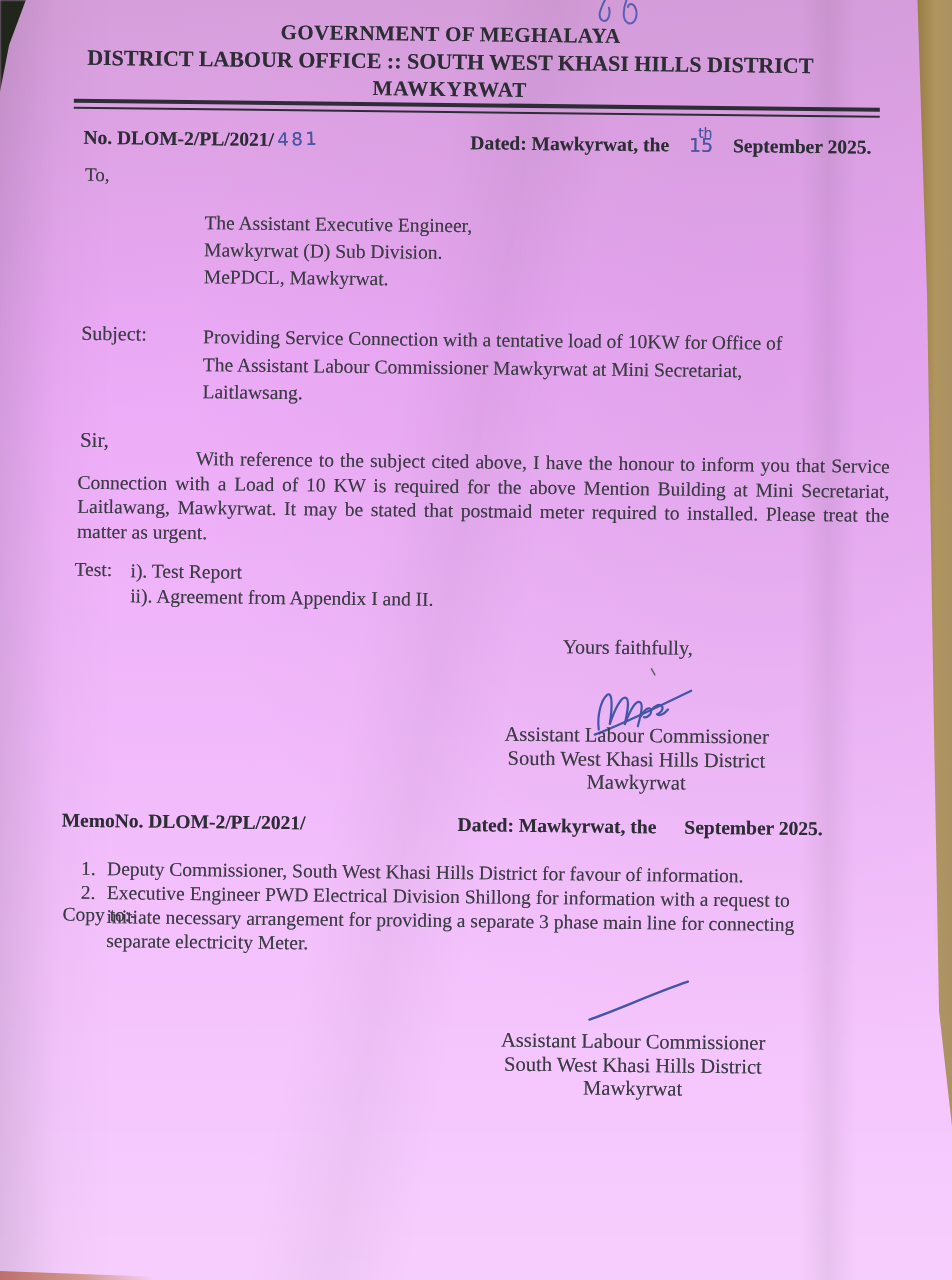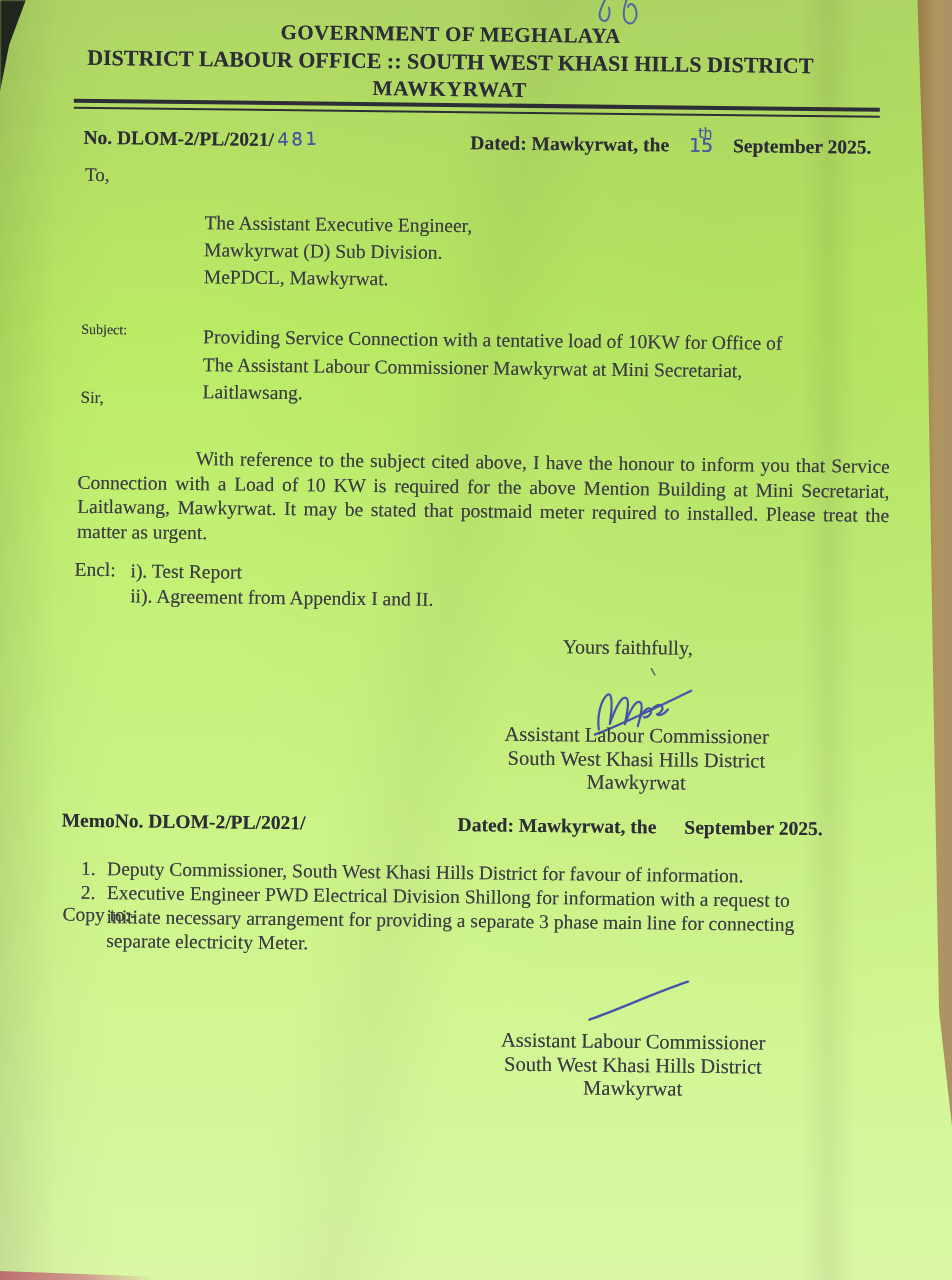--- a/index.html
+++ b/index.html
@@ -1,18 +1,18 @@
 <!DOCTYPE html>
 <html><head>
 <meta charset="utf-8">
 <style>
   html,body { margin:0; padding:0; background:#d8d4cc; }
   .scene {
     position:relative; width:952px; height:1280px; overflow:hidden;
-    background:#bef264;
+    background:#f0abfc;
     font-family:"Liberation Serif", serif;
     color:#3b3b44;
     text-decoration:underline;
   }
   
   .paper-shading {
     position:absolute; inset:0; pointer-events:none;
     background:
       linear-gradient(to right, rgba(0,0,0,0.10), rgba(0,0,0,0.02) 6%, transparent 12%),
       linear-gradient(100deg, transparent 40%, rgba(0,0,0,0.035) 47%, transparent 54%),
@@ -53,23 +53,23 @@
   .rule-b { height:2px;  background:#2d2d36; margin-top:4px; }
 
   .ref-row { left:78px; top:131px; width:788px; display:flex; justify-content:space-between; font-size:19.5px; }
   .hand { font-family:"DejaVu Sans", sans-serif; font-weight:400; color:#4355a8; }
   .hand-no { display:inline-block; font-size:18px; letter-spacing:2.5px; margin-left:3px; transform:rotate(-2deg) translateY(-1px); }
   .hand-day { position:relative; display:inline-block; font-size:19px; margin:0 15px; }
   .hand-day sup { position:absolute; top:-9px; left:9px; font-size:14px; }
 
   .to { left:80px; top:168px; font-size:19px; }
   .address { left:200px; top:212px; font-size:19.5px; line-height:27px; }
-  .subject-label { left:78px; top:326px; font-size:14px; }
+  .subject-label { left:78px; top:326px; font-size:20px; }
   .subject-text { left:200px; top:326px; width:600px; font-size:19.5px; line-height:27.5px; }
-  .sir { left:78px; top:392px; font-size:17px; }
+  .sir { left:78px; top:432px; font-size:21px; }
   .body-par { left:76px; top:450px; width:812px; font-size:19.5px; line-height:24.5px; text-align:justify; text-indent:118px; }
   .encl-label { left:74px; top:563px; font-size:19.5px; }
   .encl-items { left:130px; top:563px; font-size:19.5px; line-height:24.5px; }
 
   .yours { left:563px; top:634px; font-size:20px; }
   .pen-tick { left:650px; top:665px; width:8px; height:9px; }
   .sig1 { left:590px; top:678px; }
   .signatory-1 { left:498px; top:722px; width:280px; text-align:center; font-size:20.5px; line-height:23.5px; }
 
   .memo-row { left:64px; top:814px; width:804px; font-size:19.5px; }
@@ -133,21 +133,21 @@
       <div>MePDCL, Mawkyrwat.</div>
     </div>
 
     <div class="blk subject-label">Subject:</div>
     <div class="blk subject-text">Providing Service Connection with a tentative load of 10KW for Office of The Assistant Labour Commissioner Mawkyrwat at Mini Secretariat, Laitlawsang.</div>
 
     <div class="blk sir">Sir,</div>
 
     <div class="blk body-par">With reference to the subject cited above, I have the honour to inform you that Service Connection with a Load of 10 KW is required for the above Mention Building at Mini Secretariat, Laitlawang, Mawkyrwat. It may be stated that postmaid meter required to installed. Please treat the matter as urgent.</div>
 
-    <div class="blk encl-label">Encl:</div>
+    <div class="blk encl-label">Test:</div>
     <div class="blk encl-items">
       <div>i). Test Report</div>
       <div>ii). Agreement from Appendix I and II.</div>
     </div>
 
     <div class="blk yours">Yours faithfully,</div>
 
     <svg class="blk pen-tick pen" width="8" height="9" viewBox="0 0 8 9">
       <path d="M 2 1.5 L 5.5 7.5" stroke="#63636e" stroke-width="1.6" stroke-linecap="round"></path>
     </svg>

